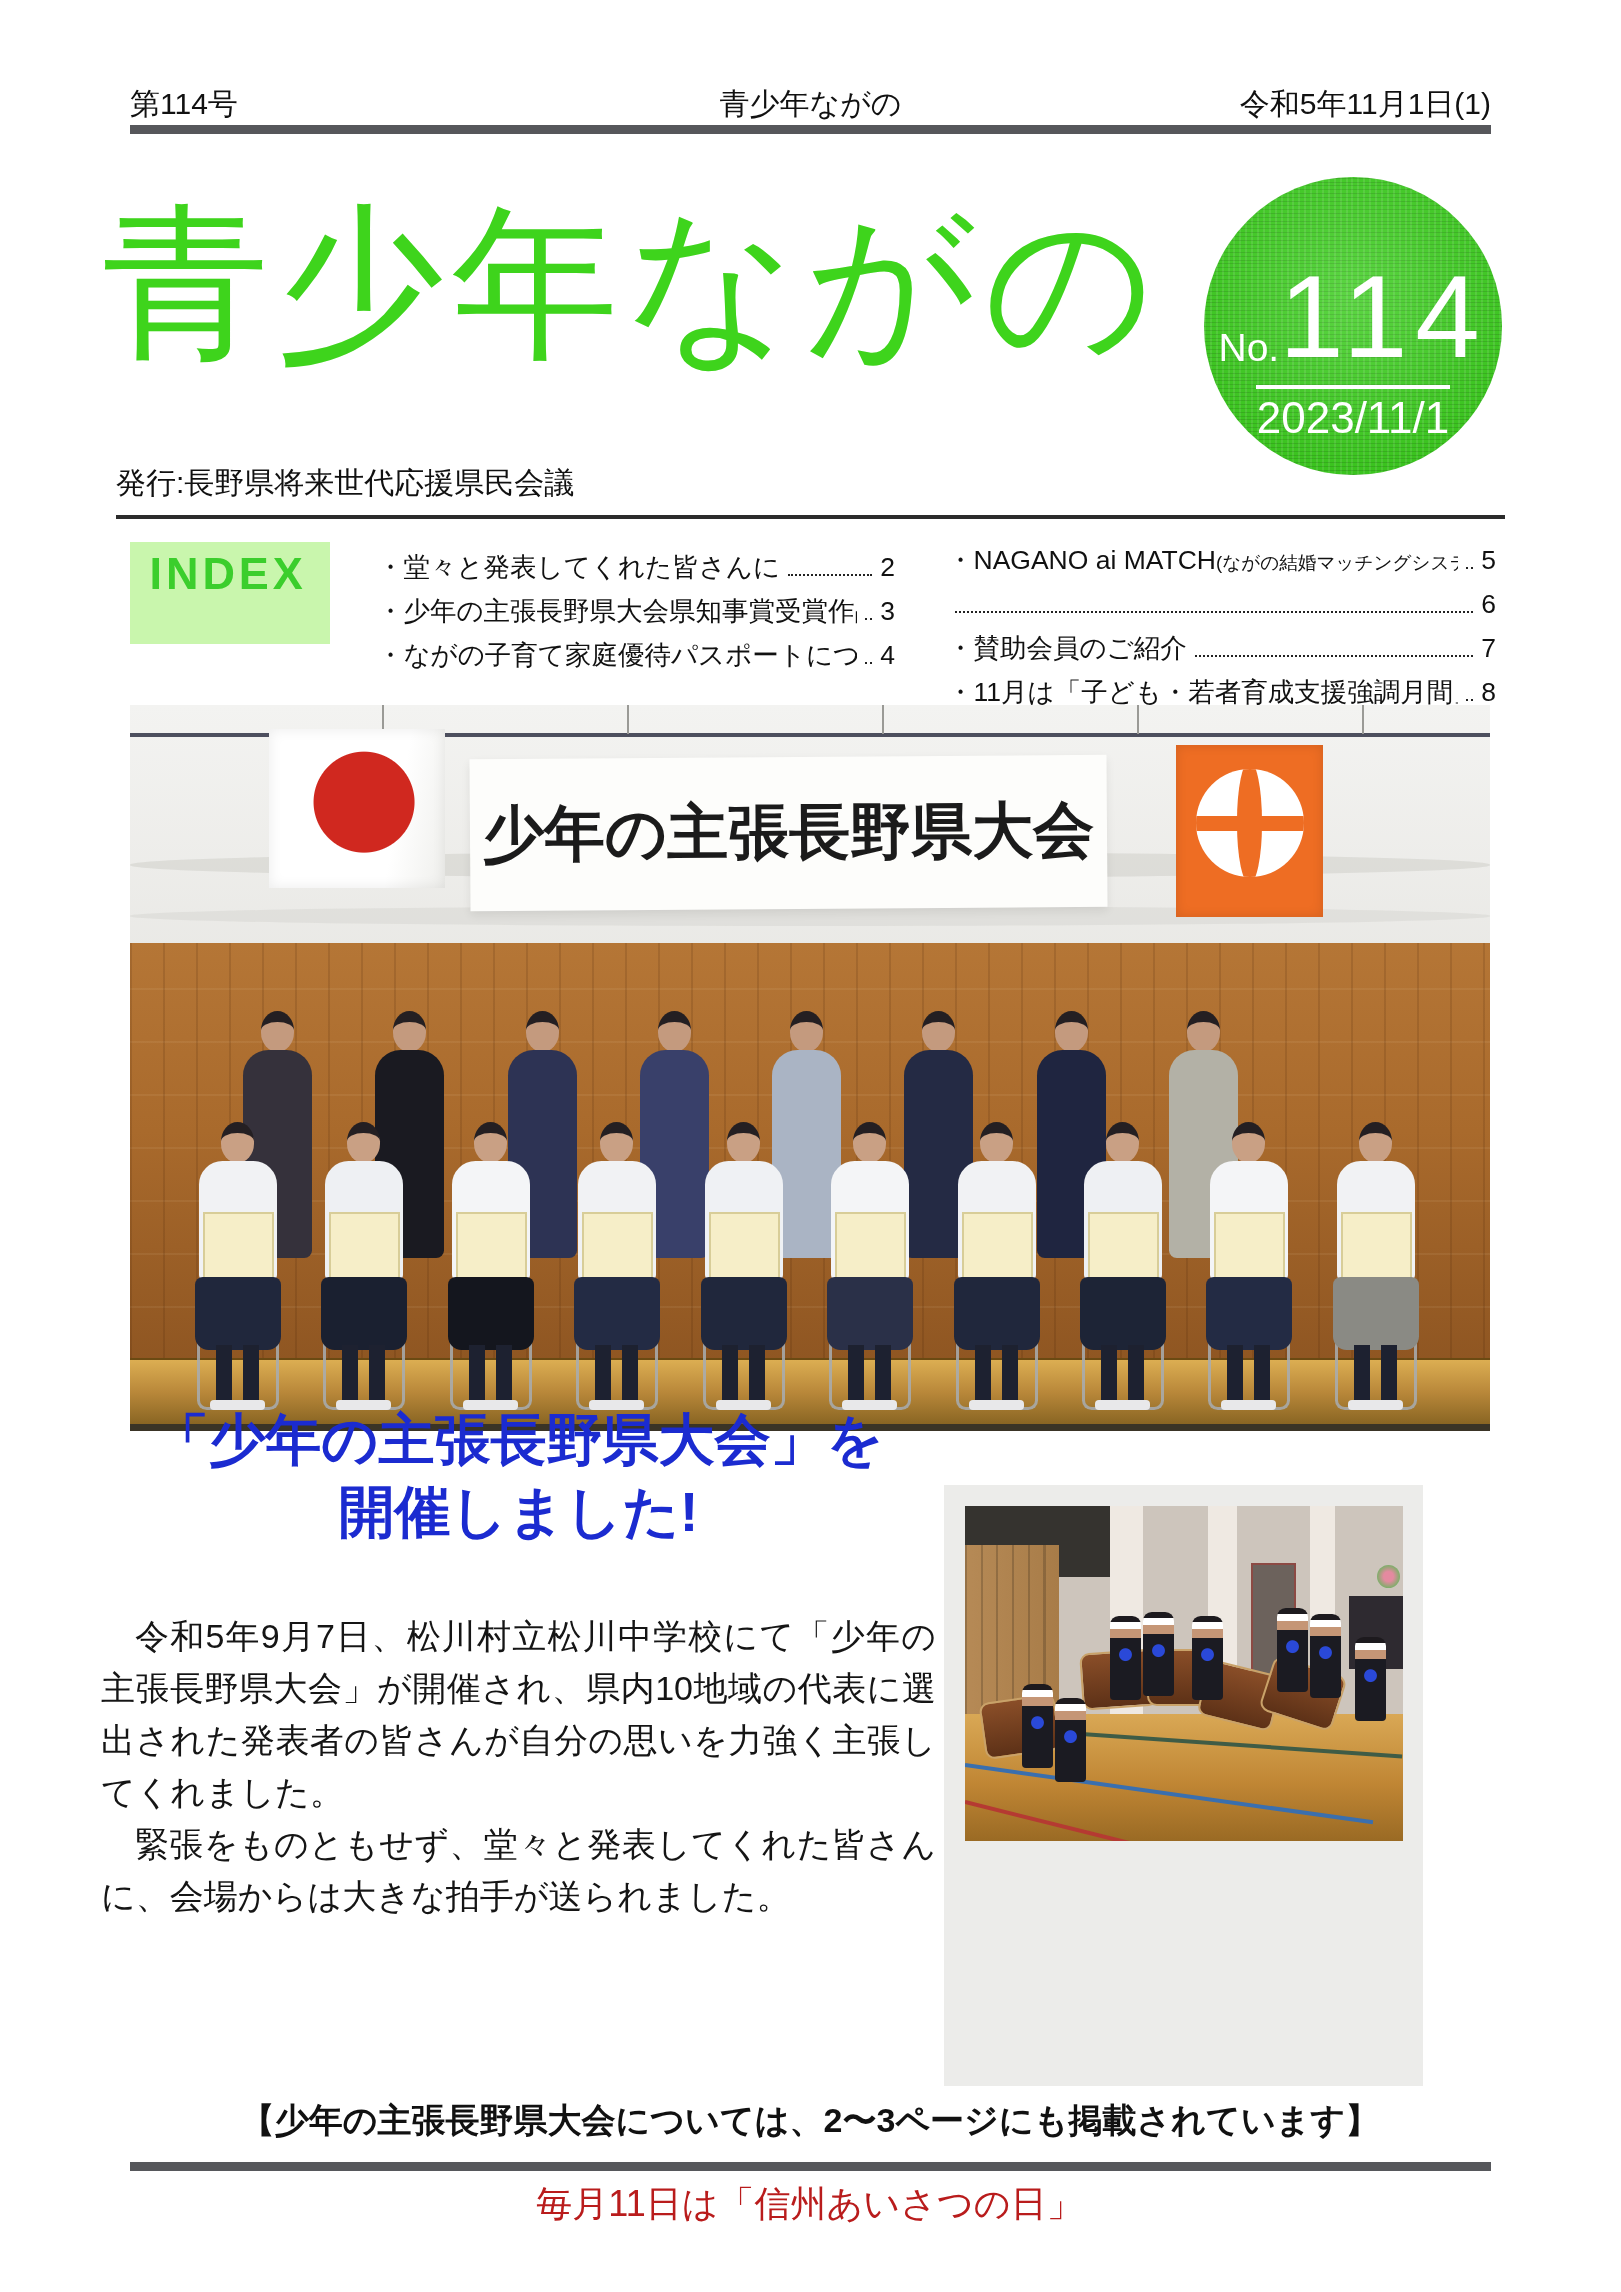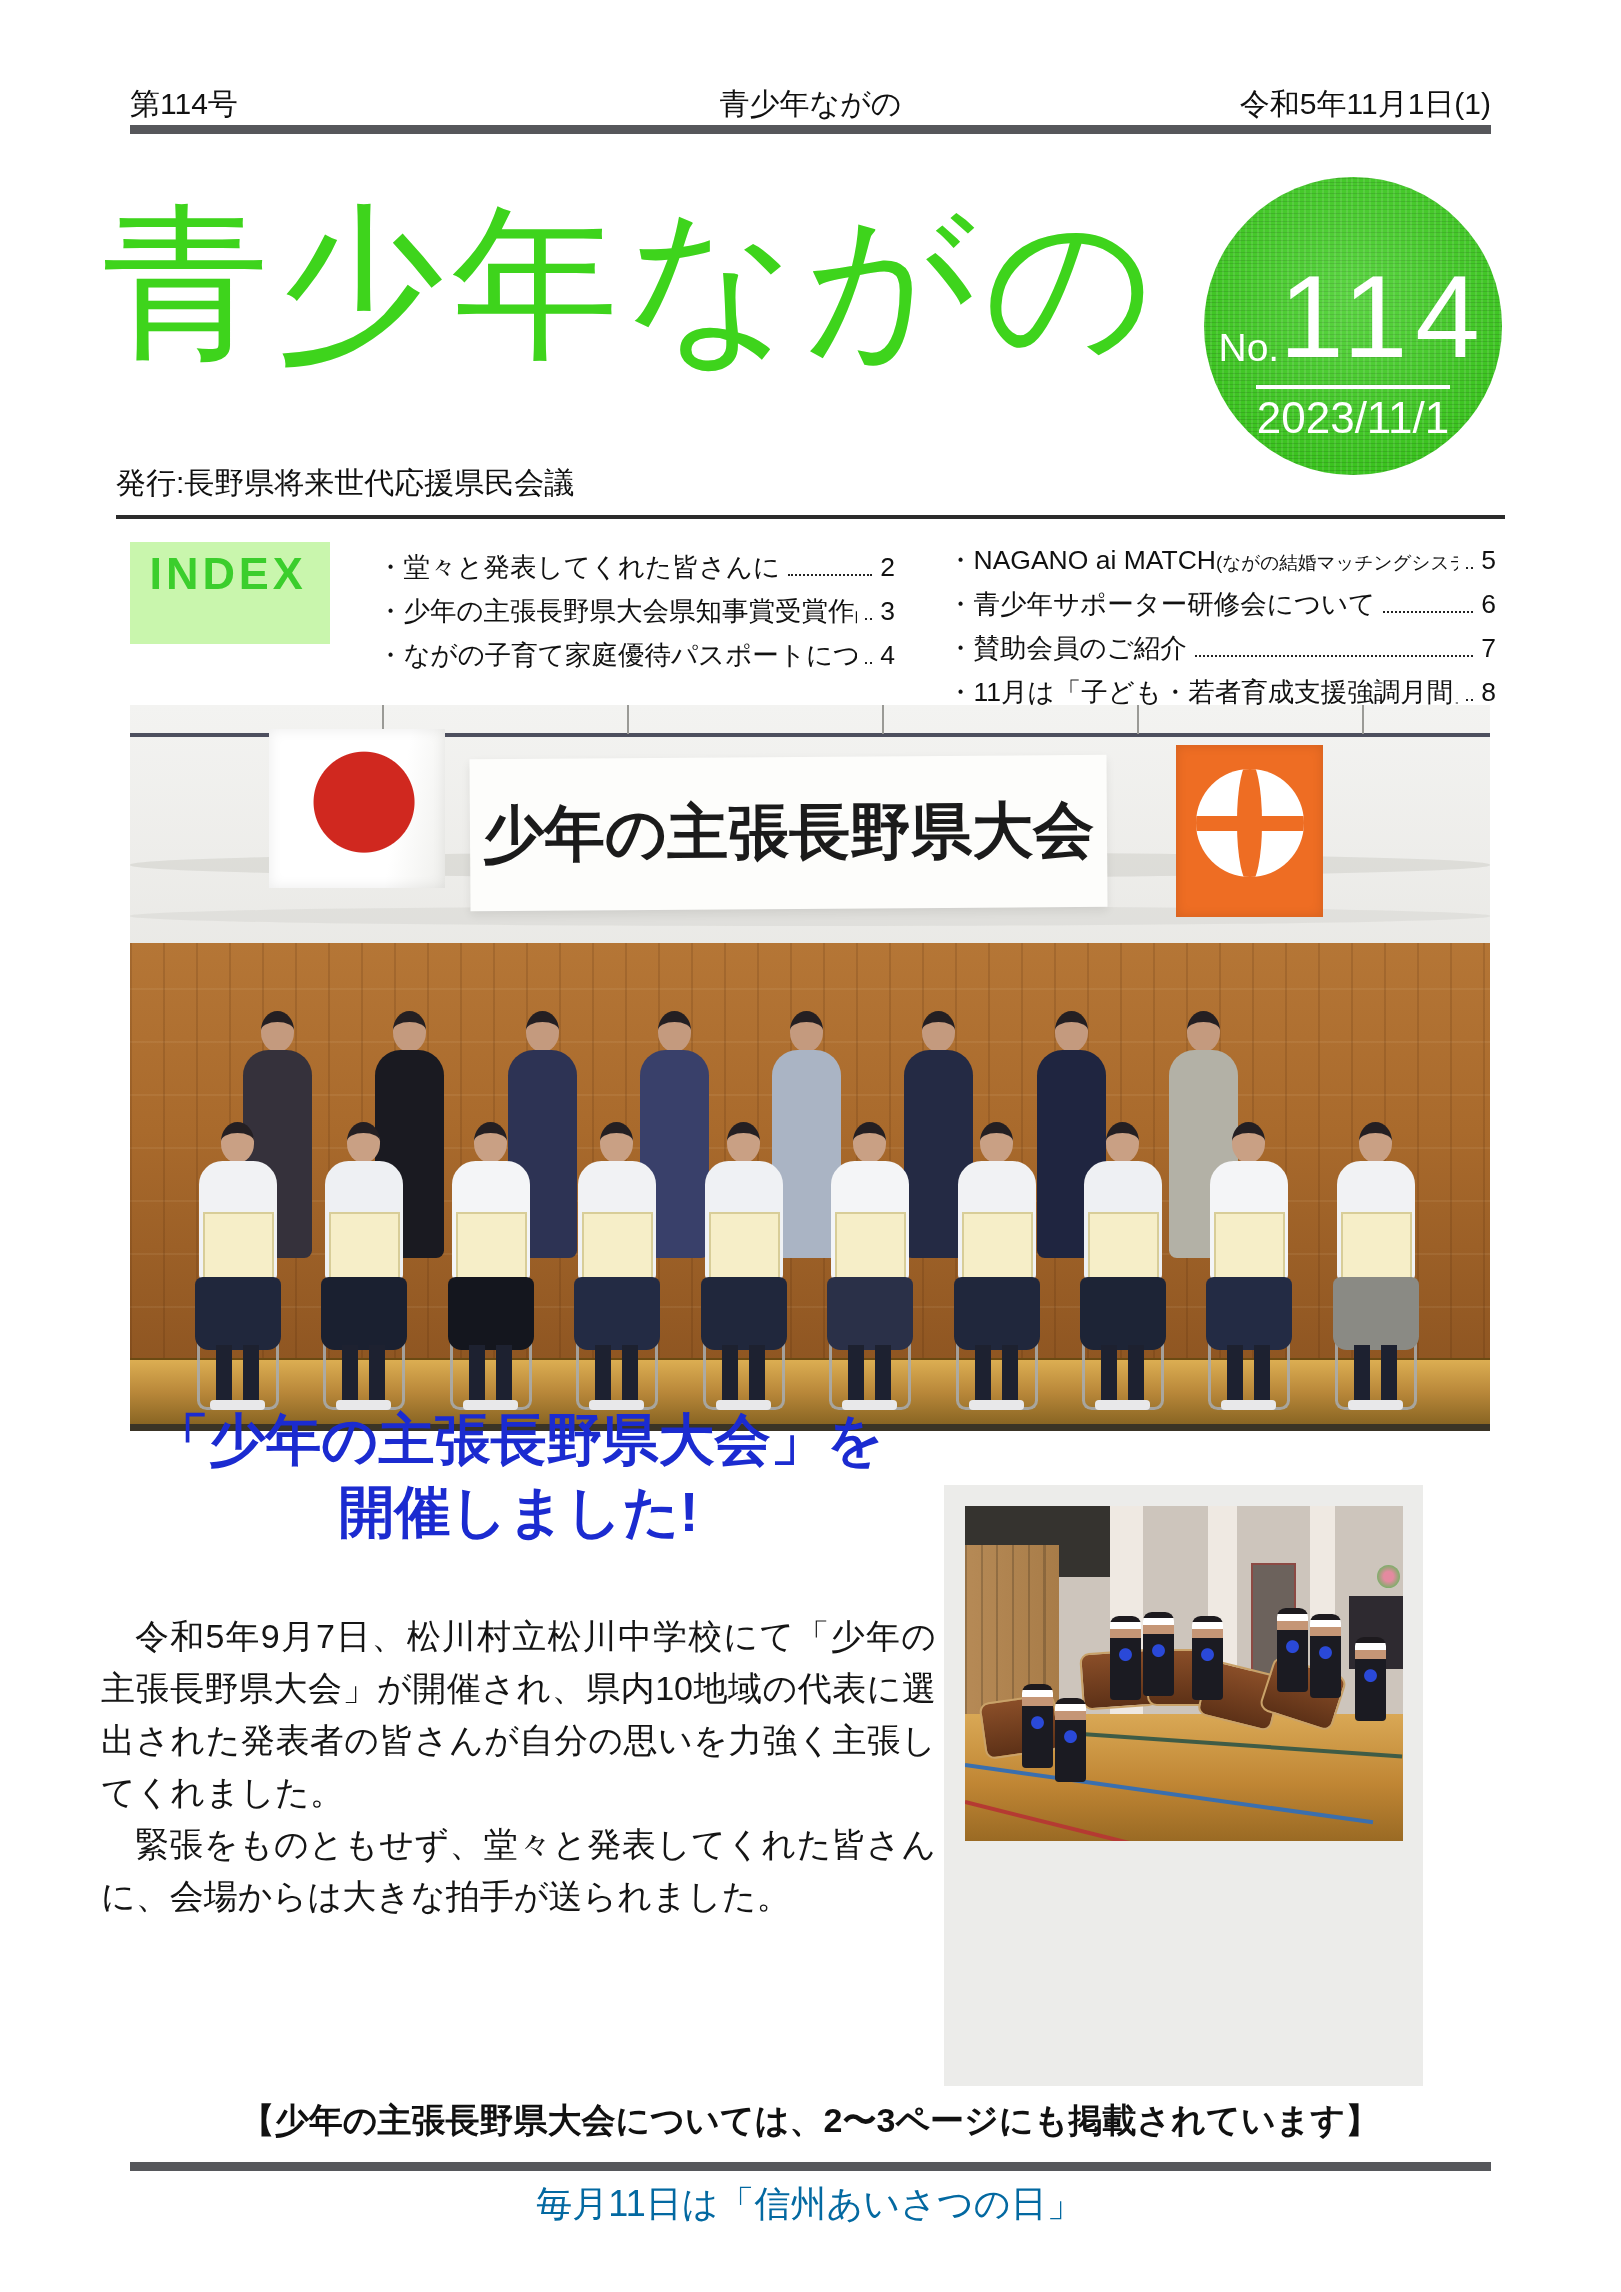--- a/index.html
+++ b/index.html
@@ -110,21 +110,21 @@
   .drum{position:absolute;width:76px;height:57px;border-radius:9.8px;box-sizing:border-box;
         background:linear-gradient(180deg,#8a4e28,#5d3117);border:2.9px solid #c9a269;}
   .drummer{position:absolute;width:31px;height:84px;border-radius:8.8px 8.8px 3.9px 3.9px;
         background:radial-gradient(circle at 50% 46%, #2a49d8 0 5.9px, rgba(0,0,0,0) 6.9px),
                    linear-gradient(#1d1a1e 0 5.9px,#ffffff 5.9px 12.7px,#c59676 12.7px 21.6px,#1b1b22 21.6px 100%);}
   .caption{position:absolute;left:23.5px;top:370px;width:432px;font-size:30px;line-height:51px;text-align:justify;text-indent:1em;}
 
   
   .note{position:absolute;left:130px;width:1360px;top:2098px;text-align:center;font-size:34px;font-weight:bold;color:#111;}
   .footer-bar{position:absolute;left:130px;right:130px;top:2162px;height:8.8px;background:#56575b;}
-  .footer-text{position:absolute;left:0;width:1619px;top:2180px;text-align:center;font-size:36px;color:#0369a1;}
+  .footer-text{position:absolute;left:0;width:1619px;top:2180px;text-align:center;font-size:36px;color:#b91c1c;}
 </style>
 </head>
 <body>
 
 <div class="page">
 
   <div class="top-header">
     <span class="th-left">第114号</span>
     <span class="th-center">青少年ながの</span>
     <span class="th-right">令和5年11月1日(1)</span>
@@ -163,21 +163,20 @@
         <span class="idx-page">4</span>
       </div>
     </div>
   <div class="index-col index-right">
       <div class="idx-item">
         <span class="idx-label">・NAGANO ai MATCH<span class="idx-note">(ながの結婚マッチングシステム)</span></span>
         <span class="leader"></span>
         <span class="idx-page">5</span>
       </div>
       <div class="idx-item">
-        <span class="idx-label">・青少年サポーター研修会について</span>
         <span class="leader"></span>
         <span class="idx-page">6</span>
       </div>
       <div class="idx-item">
         <span class="idx-label">・賛助会員のご紹介</span>
         <span class="leader"></span>
         <span class="idx-page">7</span>
       </div>
       <div class="idx-item">
         <span class="idx-label">・11月は「子ども・若者育成支援強調月間」です</span>

